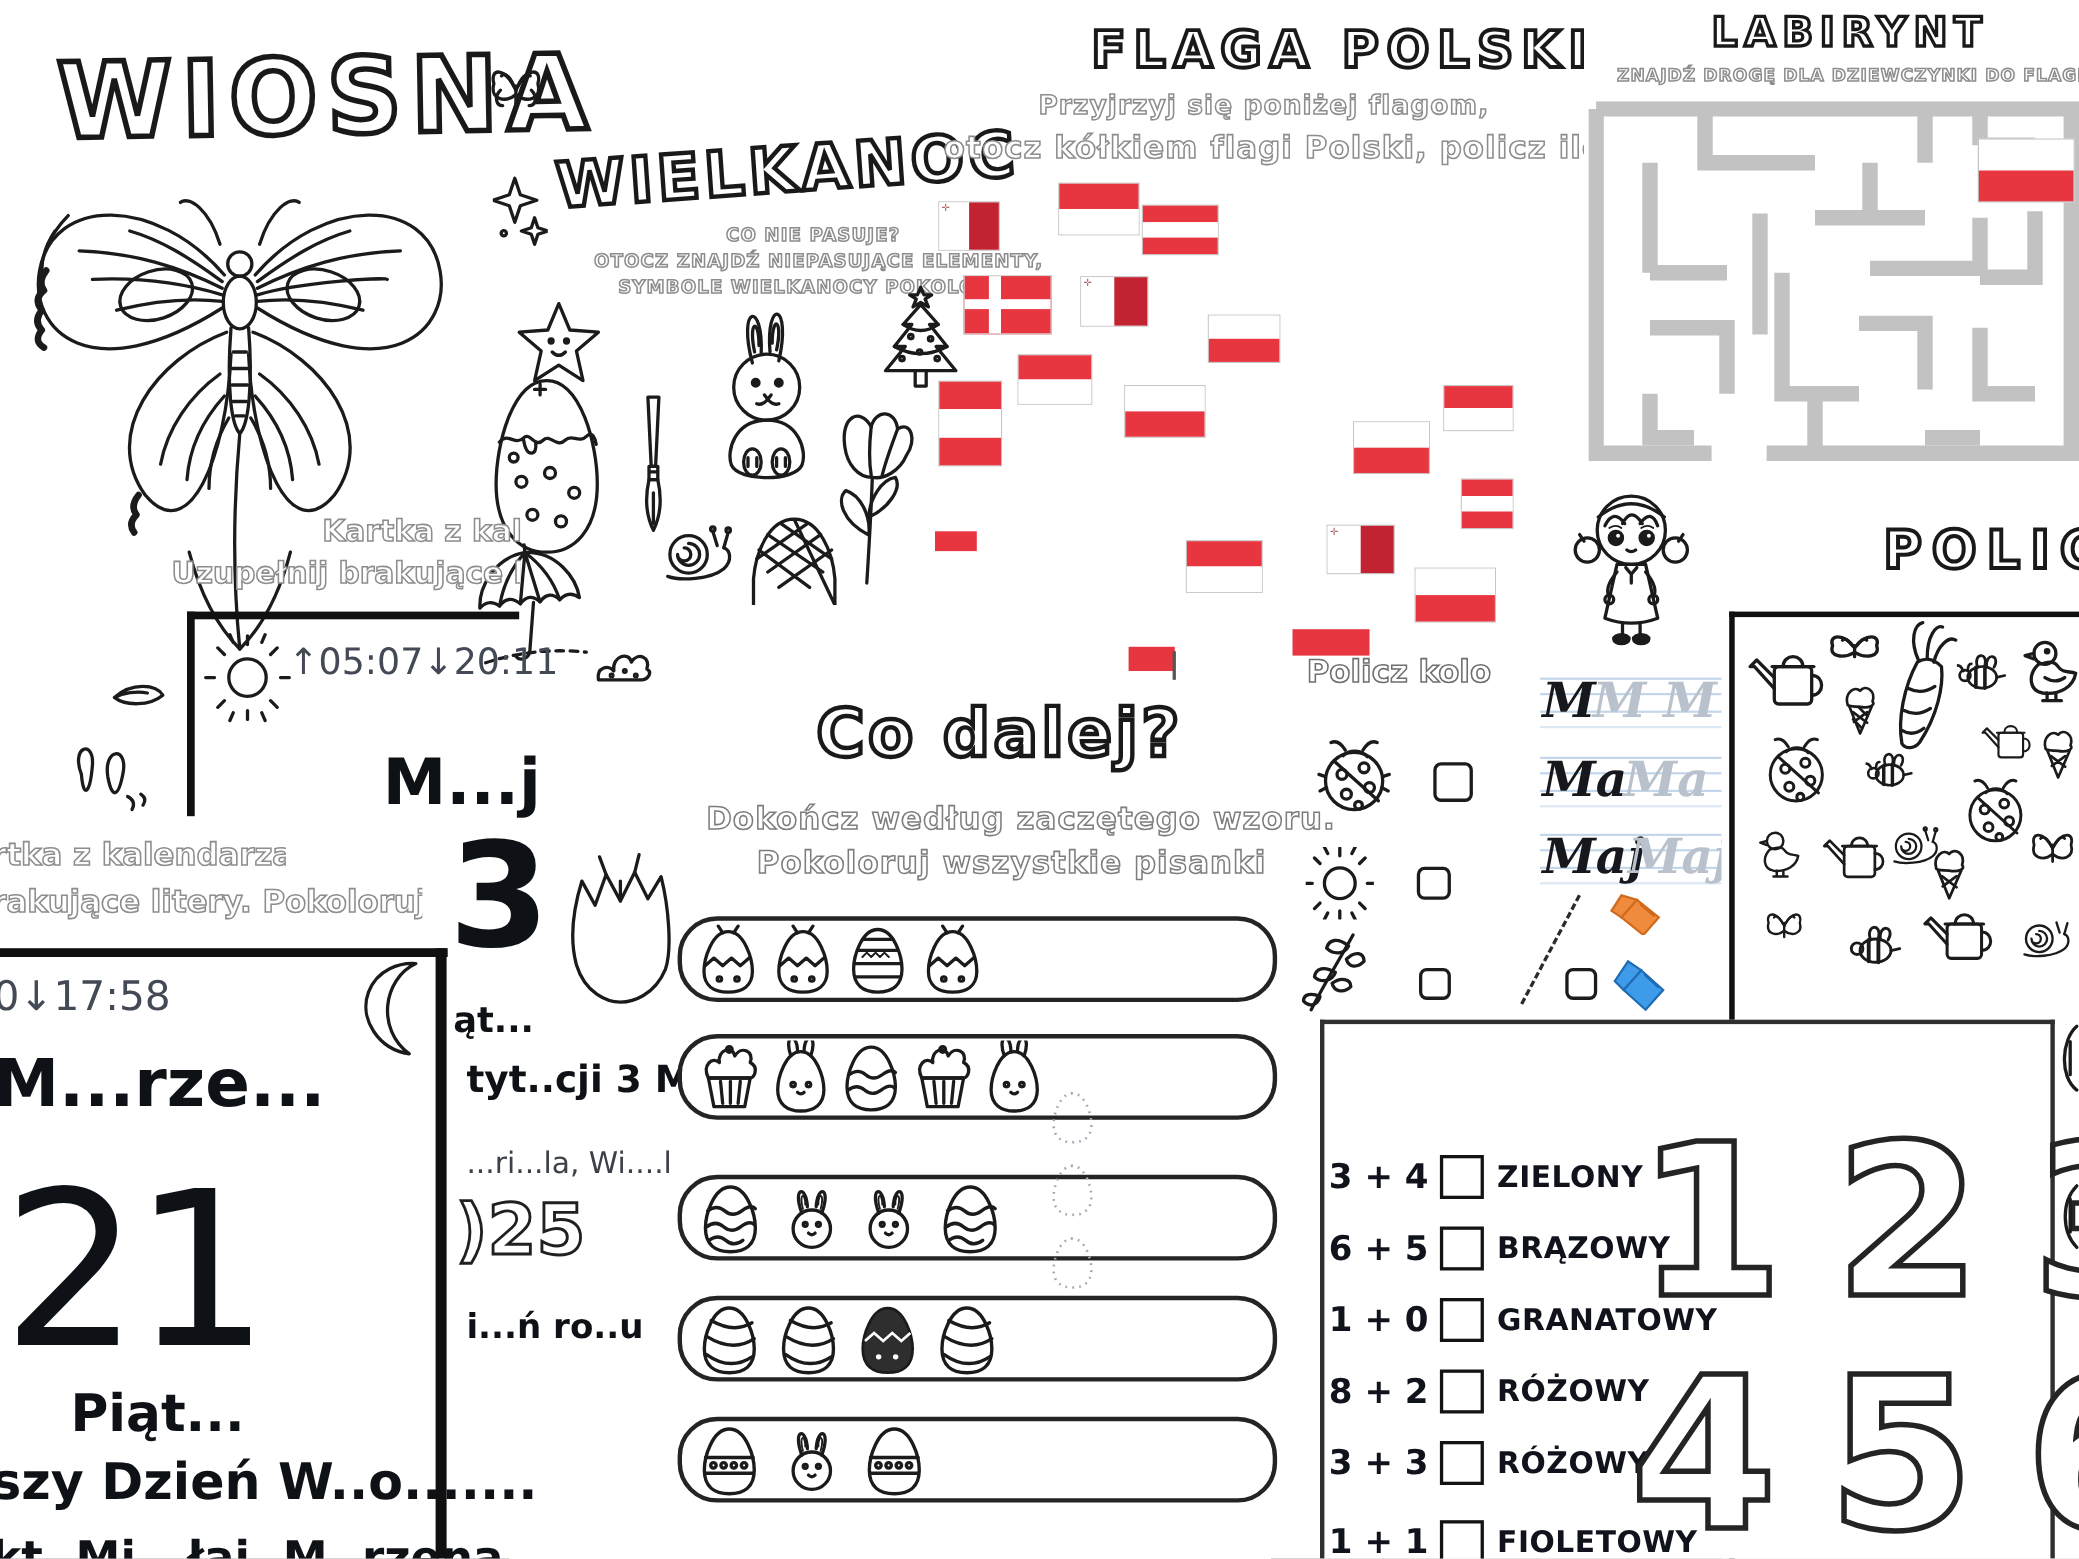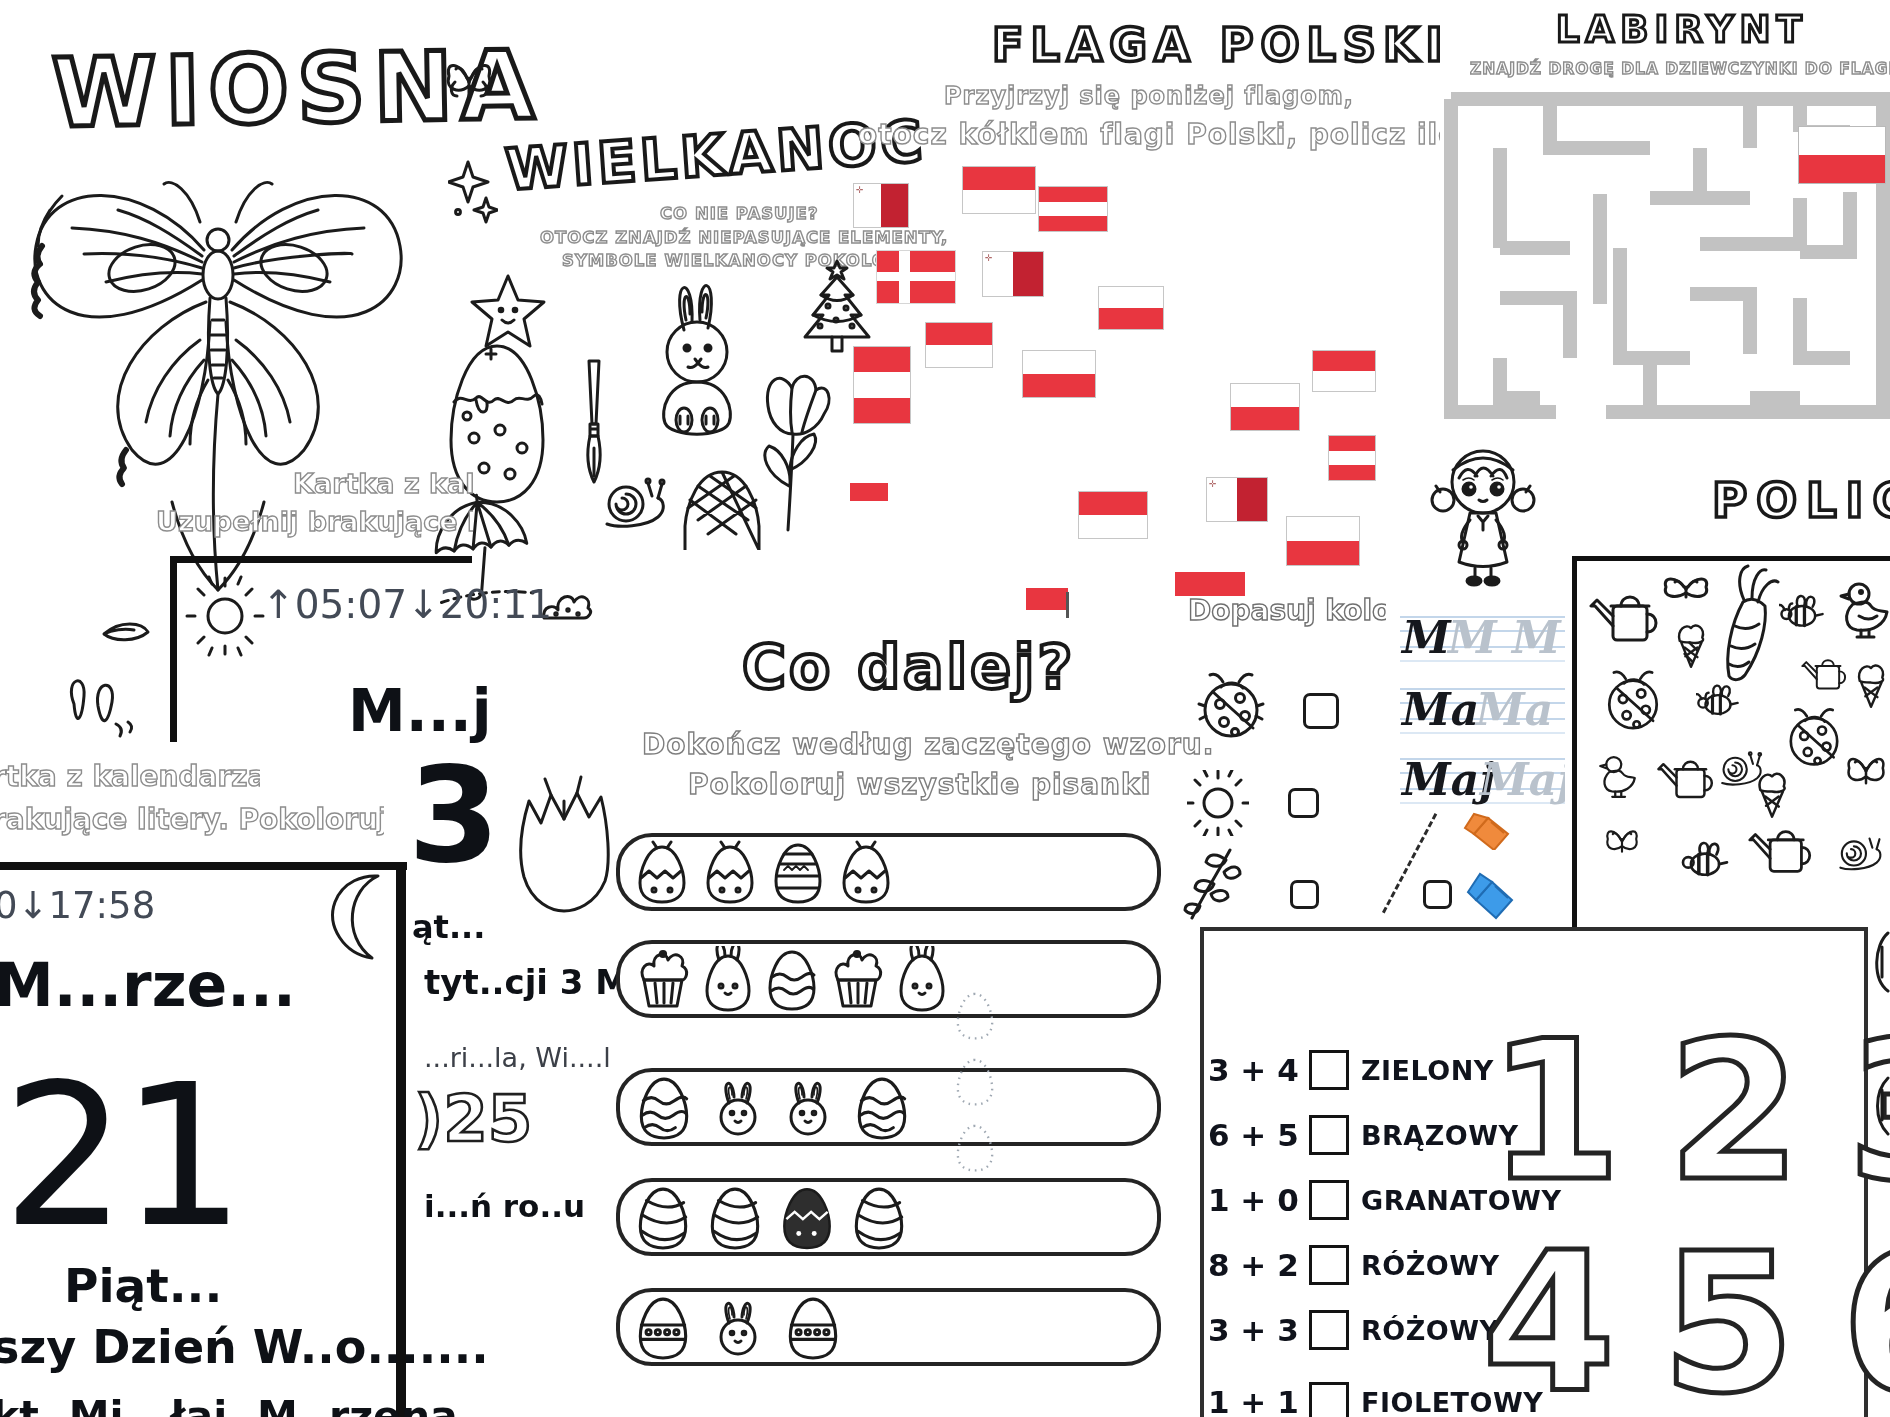--- a/index.html
+++ b/index.html
@@ -268,21 +268,21 @@
   <div class="abs flag" style="left:1286px;top:516px;width:74px;height:50px;z-index:7">
     <div class="f-wht"></div>
       <div class="f-red"></div>
     </div>
   <div class="abs" style="left:850px;top:483px;width:38px;height:18px;background:#e83640;z-index:7"></div>
   <div class="abs" style="left:1026px;top:588px;width:42px;height:22px;background:#e83640;z-index:7"></div>
   <div class="abs" style="left:1066px;top:592px;width:3px;height:26px;background:#555;z-index:7"></div>
   <div class="abs" style="left:1175px;top:572px;width:70px;height:24px;background:#e83640;z-index:7"></div>
 
   <div class="abs clip" style="left:1188px;top:594px;width:198px;height:40px;z-index:7">
-    <span class="gbub" style="font-size:28px;-webkit-text-stroke-color:#6f6f6f">Dopasuj kolo</span>
+    <span class="gbub" style="font-size:28px;-webkit-text-stroke-color:#6f6f6f">Policz kolo</span>
   </div>
   <svg class="abs" style="left:1197px;top:666px;z-index:7" width="68" height="74" viewBox="0 0 68 74">
     <g class="d" stroke-width="2.6">
       <circle cx="34" cy="44" r="26"></circle>
       <path d="M24 21 A14 12 0 0 1 46 22"></path>
       <path d="M26 16 Q20 6 13 9 M42 16 Q48 6 55 9"></path>
       <path d="M16 26 L56 62"></path>
       <circle cx="23" cy="38" r="4.5"></circle>
         <circle cx="43" cy="32" r="4.5"></circle>
         <circle cx="27" cy="56" r="4.5"></circle>
@@ -408,21 +408,21 @@
     <span class="gbub" style="font-size:27px">Uzupełnij brakujące li</span>
   </div>
   <div class="bl" style="left:170px;top:556px;width:302px;height:7px;z-index:5"></div>
   <div class="bl" style="left:170px;top:556px;width:7px;height:186px;z-index:5"></div>
   <svg class="abs" style="left:185px;top:574px;z-index:5" width="80" height="84" viewBox="0 0 80 84">
     <g class="d" stroke-width="2.2" stroke="#333">
       <circle cx="40" cy="42" r="17"></circle>
       <path d="M40 12 V4 M40 72 V80 M10 42 H2 M70 42 H78 M19 21 L13 15 M61 21 L67 15 M19 63 L13 69 M61 63 L67 69 M27 10 L24 3 M53 10 L56 3 M27 74 L24 81 M53 74 L56 81"></path>
     </g>
   </svg>
-  <div class="abs tm" style="left:262px;top:582px;font-size:39px;z-index:5">↑05:07↓20:11</div>
+  <div class="abs tm" style="left:262px;top:582px;font-size:33px;z-index:5">↑05:07↓20:11</div>
   <div class="abs blk" style="left:348px;top:677px;font-size:58px;z-index:5">M...j</div>
   <div class="abs blk" style="left:408px;top:738px;font-size:132px;font-weight:800;z-index:5">3</div>
   <div class="abs blk" style="left:412px;top:908px;font-size:32px;z-index:5">ąt...</div>
   <div class="abs blk" style="left:424px;top:962px;font-size:34px;z-index:5">tyt..cji 3 M..a</div>
   <div class="abs" style="left:424px;top:1042px;font-size:27px;color:#3c4048;white-space:nowrap;z-index:5">...ri...la, Wi....l</div>
   <div class="abs bub2" style="left:414px;top:1082px;font-size:64px;z-index:5">)25</div>
   <div class="abs blk" style="left:424px;top:1188px;font-size:31px;z-index:5">i...ń ro..u</div>
 
   <div class="abs bub" style="left:742px;top:632px;font-size:60px;letter-spacing:3px;-webkit-text-stroke-width:4px;z-index:6">Co dalej?</div>
   <div class="abs gbub" style="left:642px;top:728px;font-size:28px;letter-spacing:1px;-webkit-text-stroke-color:#7e7e7e;z-index:6">Dokończ według zaczętego wzoru.</div>

